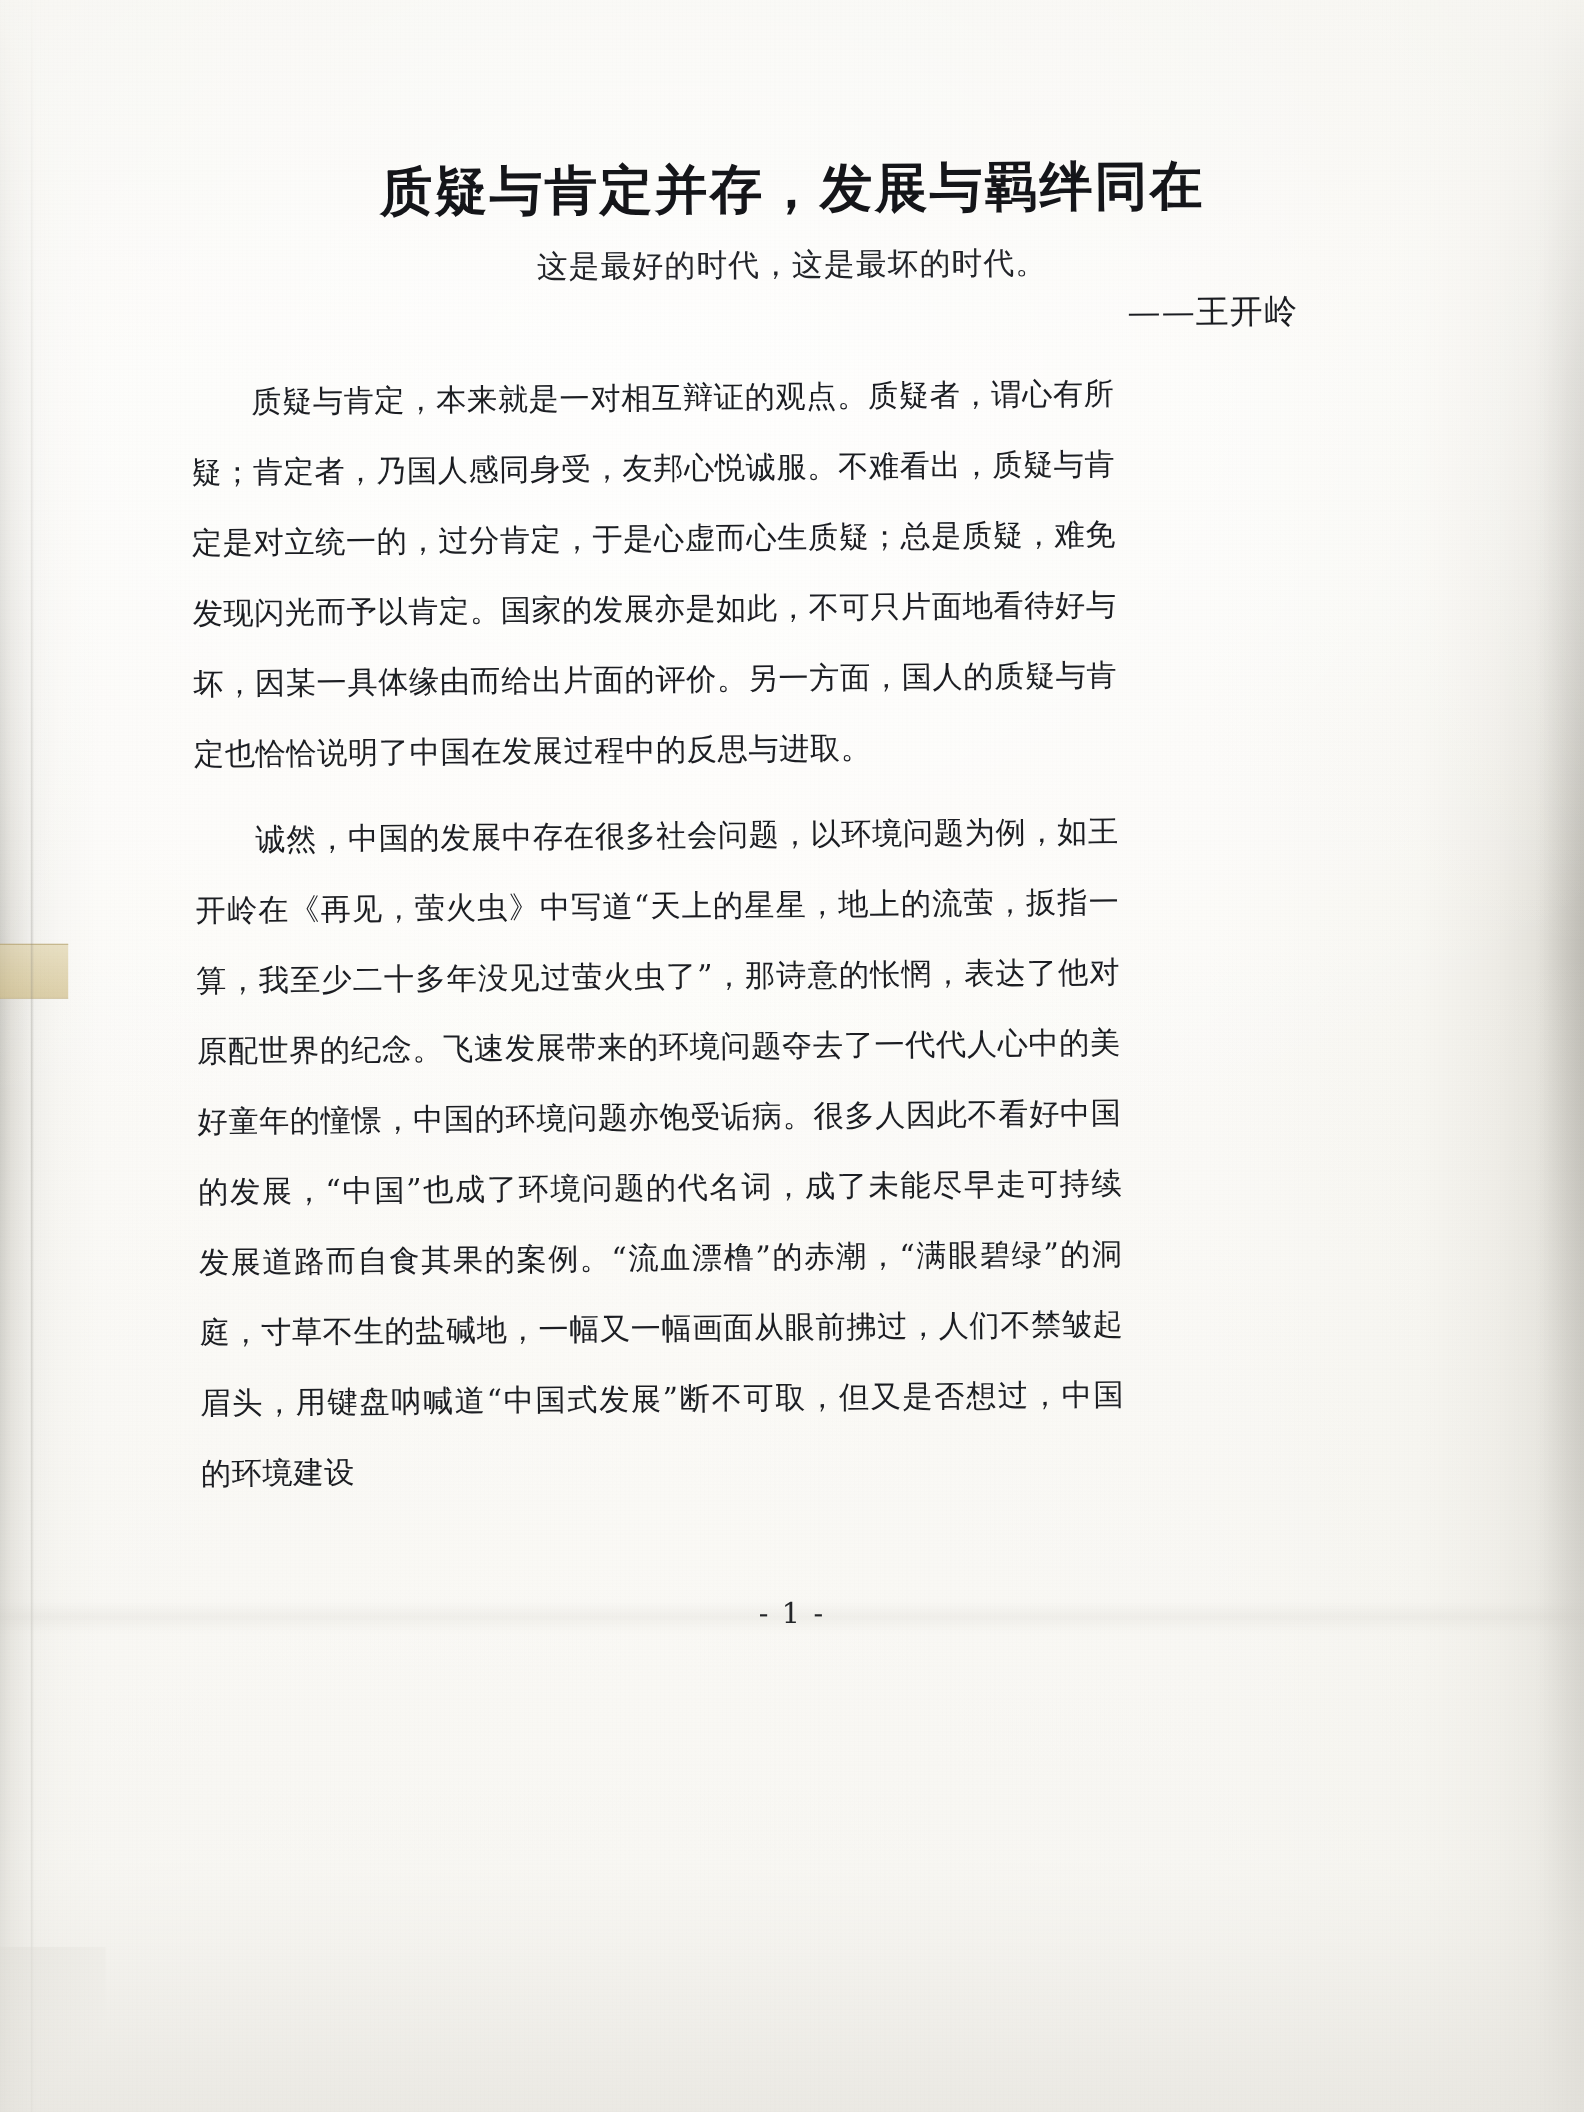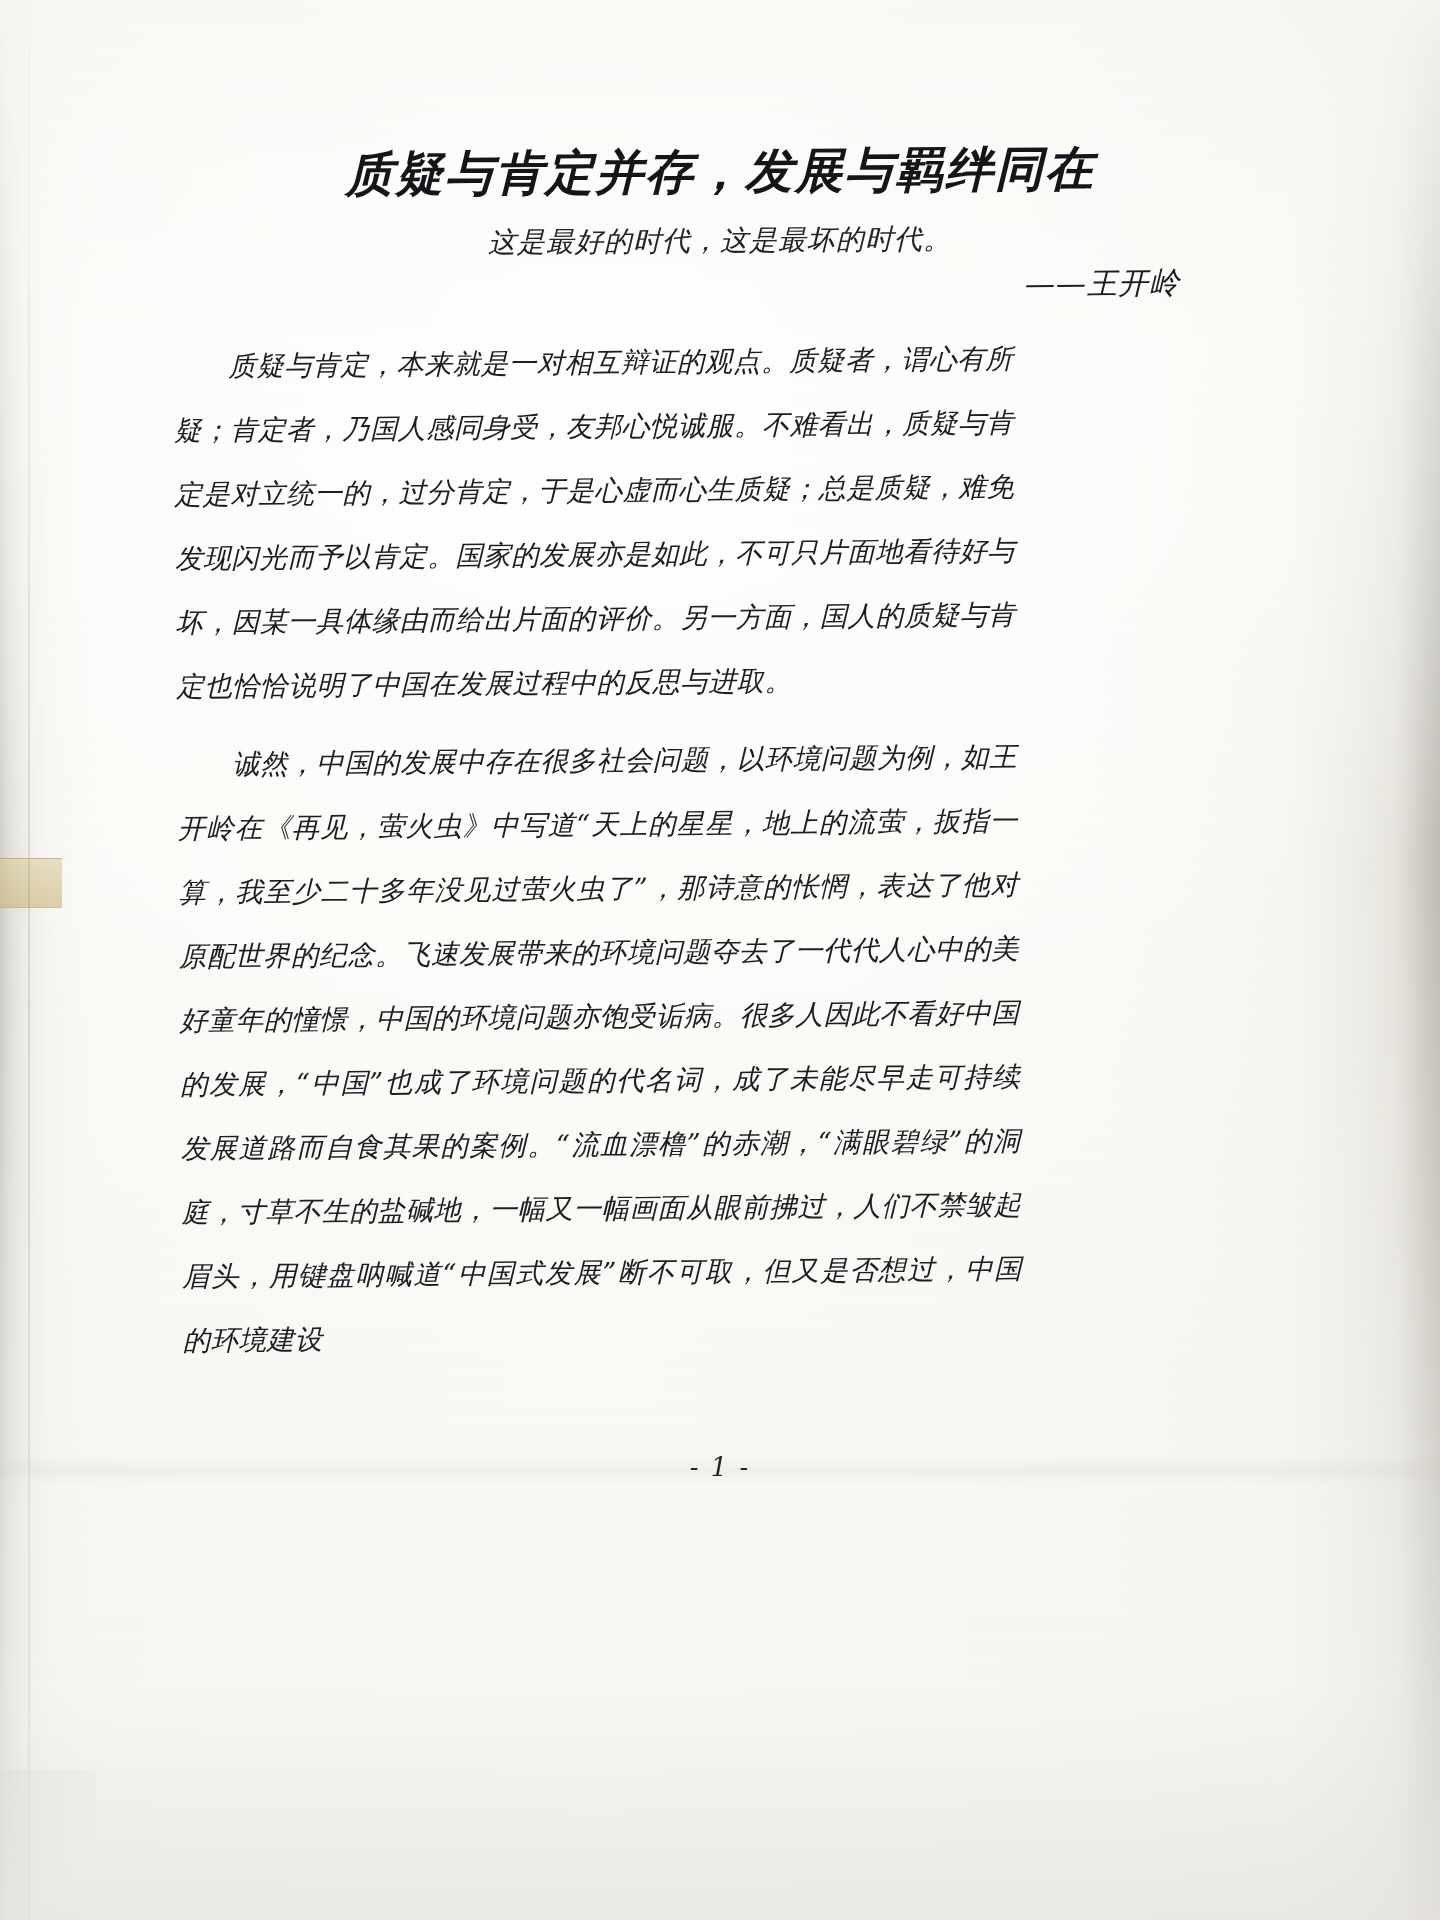--- a/index.html
+++ b/index.html
@@ -55,21 +55,21 @@
   }
   .crease.corner {
     left: 0; top: 1770px; width: 96px; height: 150px;
     background: linear-gradient(135deg, rgba(190,187,178,0.45), rgba(255,255,255,0.0) 70%);
   }
 
   
   #doc {
     position: absolute;
     left: 0; top: 0;
-    width: 1372px; height: 1920px; font-style: italic;
+    width: 1372px; height: 1920px;
   }
 
   .title {
     position: absolute;
     left: 0; top: 140px;
     width: 1440px;
     text-align: center;
     font-family: "DejaVu Serif", serif;
     font-size: 48px;
     font-weight: 700;

